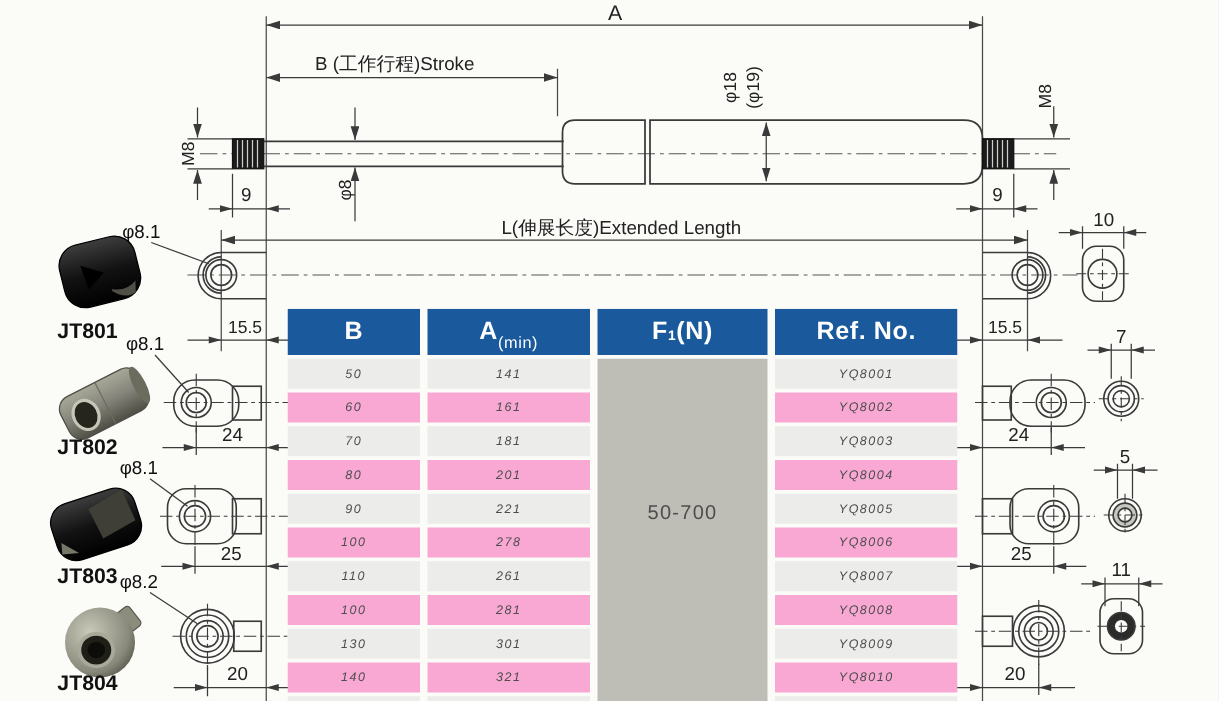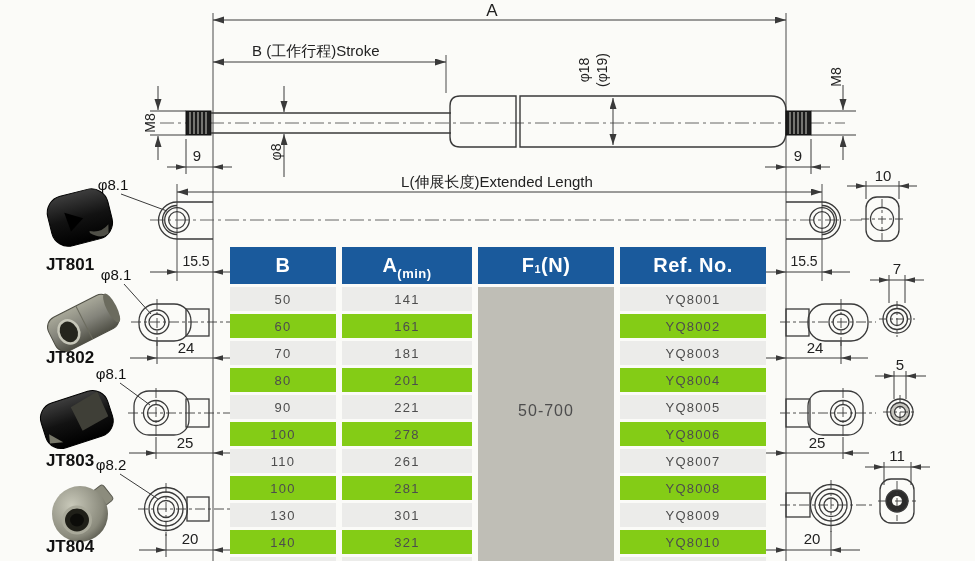--- a/index.html
+++ b/index.html
@@ -19,28 +19,28 @@
     position:absolute;left:230px;top:247px;width:536px;height:314px;
     display:grid;
     grid-template-columns:106px 130px 136px 146px;
     grid-template-rows:37px repeat(10,24px) 24px;
     gap:3px 6px;overflow:hidden;
   }
   .th{
     background:#1a5a9c;color:#fff;display:flex;align-items:center;justify-content:center;
     font-weight:700;font-size:20px;letter-spacing:.5px;
   }
-  .h-sub{font-size:13px;font-weight:700;align-self:center;margin-top:16px;}
+  .h-sub{font-size:13px;font-weight:400;align-self:center;margin-top:16px;}
   .h-subscript{font-size:11px;font-weight:700;margin-top:7px;}
   .td{
     display:flex;align-items:center;justify-content:center;
-    font-size:13px;letter-spacing:1.2px;color:#4d4d4d;
+    font-size:10px;letter-spacing:1.2px;color:#4d4d4d;font-style:italic;
   }
   .row-light{background:#ececea;}
-  .row-dark{background:#84cc16;}
+  .row-dark{background:#f9a8d4;}
   .force-cell{
     background:#bfbeb6;display:flex;justify-content:center;align-items:flex-start;
     font-size:16px;letter-spacing:1px;color:#4d4d4d;
   }
   .force-cell span{margin-top:115px;}
 </style>
 </head>
 <body>
 
 <div class="canvas">

